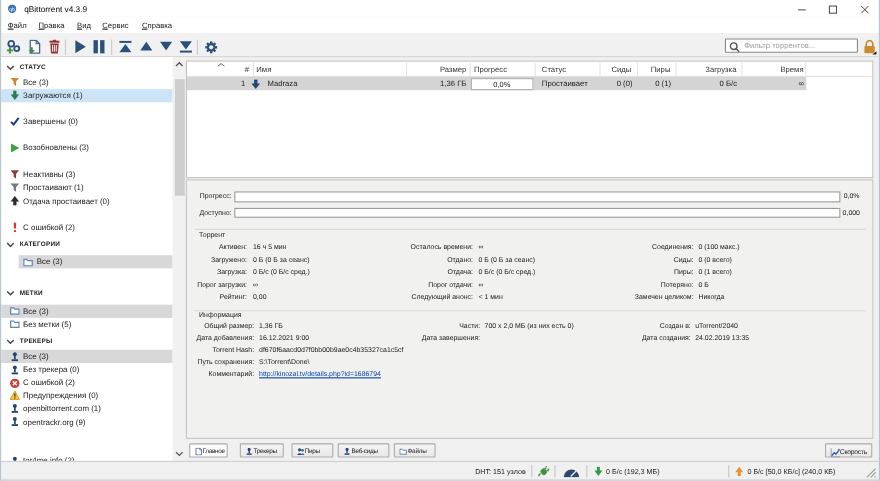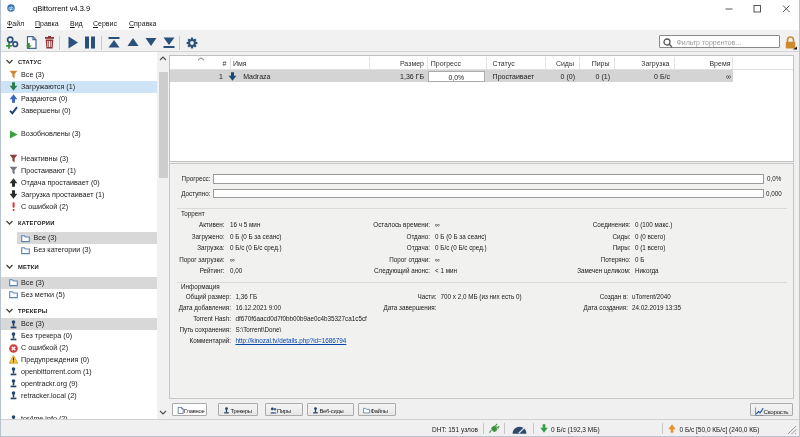--- a/index.html
+++ b/index.html
@@ -2,21 +2,21 @@
 <html><head>
 <meta charset="utf-8">
 <style>
 * { margin:0; padding:0; box-sizing:border-box; }
 html,body { width:800px; height:437px; overflow:hidden; }
 body { font-family:"Liberation Sans", sans-serif; font-size:7.2px; color:#1a1a1a; background:#f0f0f0; position:relative; }
 .abs { position:absolute; }
 .win-border { position:absolute; left:0; top:0; width:800px; height:437px; border:1px solid #b9c2cf; border-top:none; pointer-events:none; z-index:99; }
 
 #titlebar { position:absolute; left:0; top:0; width:800px; height:15px; background:#fff; }
-#title-text { position:absolute; left:33px; top:4px; font-size:7.5px; color:#000; }
+#title-text { position:absolute; left:22px; top:4px; font-size:7.5px; color:#000; }
 
 #menubar { position:absolute; left:1px; top:15px; width:798px; height:15px; background:#fff; }
 .mi { position:absolute; top:4.5px; font-size:7px; color:#1a1a1a; }
 
 #toolbar { position:absolute; left:1px; top:30px; width:798px; height:22px; background:#f1f1f1; border-bottom:1px solid #d4d4d4; }
 .tsep { position:absolute; top:6px; height:14px; width:1px; background:#c9c9c9; }
 #searchbox { position:absolute; left:658px; top:5px; width:121px; height:13px; background:#fff; border:1px solid #888; border-radius:1px; }
 #searchtext { position:absolute; left:16.5px; top:3px; font-size:7px; color:#9b9b9b; }
 
 #sidebar { position:absolute; left:1px; top:52px; width:156px; height:367px; background:#fff; overflow:hidden; }
@@ -203,26 +203,20 @@
         <use href="#i-funnel"></use>
       </svg>
       <span>Все (3)</span>
     </div>
   <div class="sitem hl-blue" style="top:28.5px">
       <svg style="left:8px" width="9" height="9" viewBox="0 0 9 9" fill="#2e7d4f">
         <use href="#i-adown"></use>
       </svg>
       <span>Загружаются (1)</span>
     </div>
-  <div class="sitem" style="top:40.5px">
-      <svg style="left:8px" width="9" height="9" viewBox="0 0 9 9" fill="#3b68c0">
-        <use href="#i-aup"></use>
-      </svg>
-      <span>Раздаются (0)</span>
-    </div>
   <div class="sitem" style="top:52.5px">
       <svg style="left:8px" width="9" height="9" viewBox="0 0 9 9" stroke="#1f3d7a">
         <use href="#i-check"></use>
       </svg>
       <span>Завершены (0)</span>
     </div>
   <div class="sitem" style="top:76px">
       <svg style="left:8px" width="9" height="9" viewBox="0 0 9 9" fill="#3da23d">
         <use href="#i-play"></use>
       </svg>
@@ -238,52 +232,40 @@
       <svg style="left:8px" width="9" height="9" viewBox="0 0 9 9" fill="#73797f">
         <use href="#i-funnel"></use>
       </svg>
       <span>Простаивают (1)</span>
     </div>
   <div class="sitem" style="top:124.5px">
       <svg style="left:8px" width="9" height="9" viewBox="0 0 9 9" fill="#2c2c2c">
         <use href="#i-aup"></use>
       </svg>
       <span>Отдача простаивает (0)</span>
-    </div>
-  <div class="sitem" style="top:136.5px">
-      <svg style="left:8px" width="9" height="9" viewBox="0 0 9 9" fill="#2c2c2c">
-        <use href="#i-adown"></use>
-      </svg>
-      <span>Загрузка простаивает (1)</span>
     </div>
   <div class="sitem" style="top:148.5px">
       <svg style="left:8px" width="9" height="9" viewBox="0 0 9 9" fill="#e03131">
         <use href="#i-excl"></use>
       </svg>
       <span>С ошибкой (2)</span>
     </div>
   <div class="shead" style="top:164.5px">
       <svg style="position:absolute;left:5px;top:3px" width="7" height="5" viewBox="0 0 7 5">
         <use href="#i-chev"></use>
       </svg>
       <span>КАТЕГОРИИ</span>
     </div>
   <div class="sitem cat" style="top:180px">
       <div class="hl-gray" style="position:absolute;left:16px;top:0;width:140px;height:12px"></div>
       <svg style="left:20px" width="9" height="9" viewBox="0 0 9 9">
         <use href="#i-folder"></use>
       </svg>
       <span>Все (3)</span>
     </div>
-  <div class="sitem cat" style="top:192px">
-      <svg style="left:20px" width="9" height="9" viewBox="0 0 9 9">
-        <use href="#i-folder"></use>
-      </svg>
-      <span>Без категории (3)</span>
-    </div>
   <div class="shead" style="top:209.3px">
       <svg style="position:absolute;left:5px;top:3px" width="7" height="5" viewBox="0 0 7 5">
         <use href="#i-chev"></use>
       </svg>
       <span>МЕТКИ</span>
     </div>
   <div class="sitem hl-gray" style="top:224.5px">
       <svg style="left:8px" width="9" height="9" viewBox="0 0 9 9">
         <use href="#i-folder"></use>
       </svg>
@@ -329,26 +311,20 @@
       <svg style="left:8px" width="9" height="9" viewBox="0 0 9 9" fill="#24466e">
         <use href="#i-tracker"></use>
       </svg>
       <span>openbittorrent.com (1)</span>
     </div>
   <div class="sitem" style="top:325.7px">
       <svg style="left:8px" width="9" height="9" viewBox="0 0 9 9" fill="#24466e">
         <use href="#i-tracker"></use>
       </svg>
       <span>opentrackr.org (9)</span>
-    </div>
-  <div class="sitem" style="top:337.6px">
-      <svg style="left:8px" width="9" height="9" viewBox="0 0 9 9" fill="#24466e">
-        <use href="#i-tracker"></use>
-      </svg>
-      <span>retracker.local (2)</span>
     </div>
   <div class="sitem" style="top:361.4px">
       <svg style="left:8px" width="9" height="9" viewBox="0 0 9 9" fill="#24466e">
         <use href="#i-tracker"></use>
       </svg>
       <span>tor4me.info (2)</span>
     </div>
 </div>
 <div id="sb-scroll">
   <svg class="abs" style="left:2px;top:4px" width="8" height="5" viewBox="0 0 8 5">

